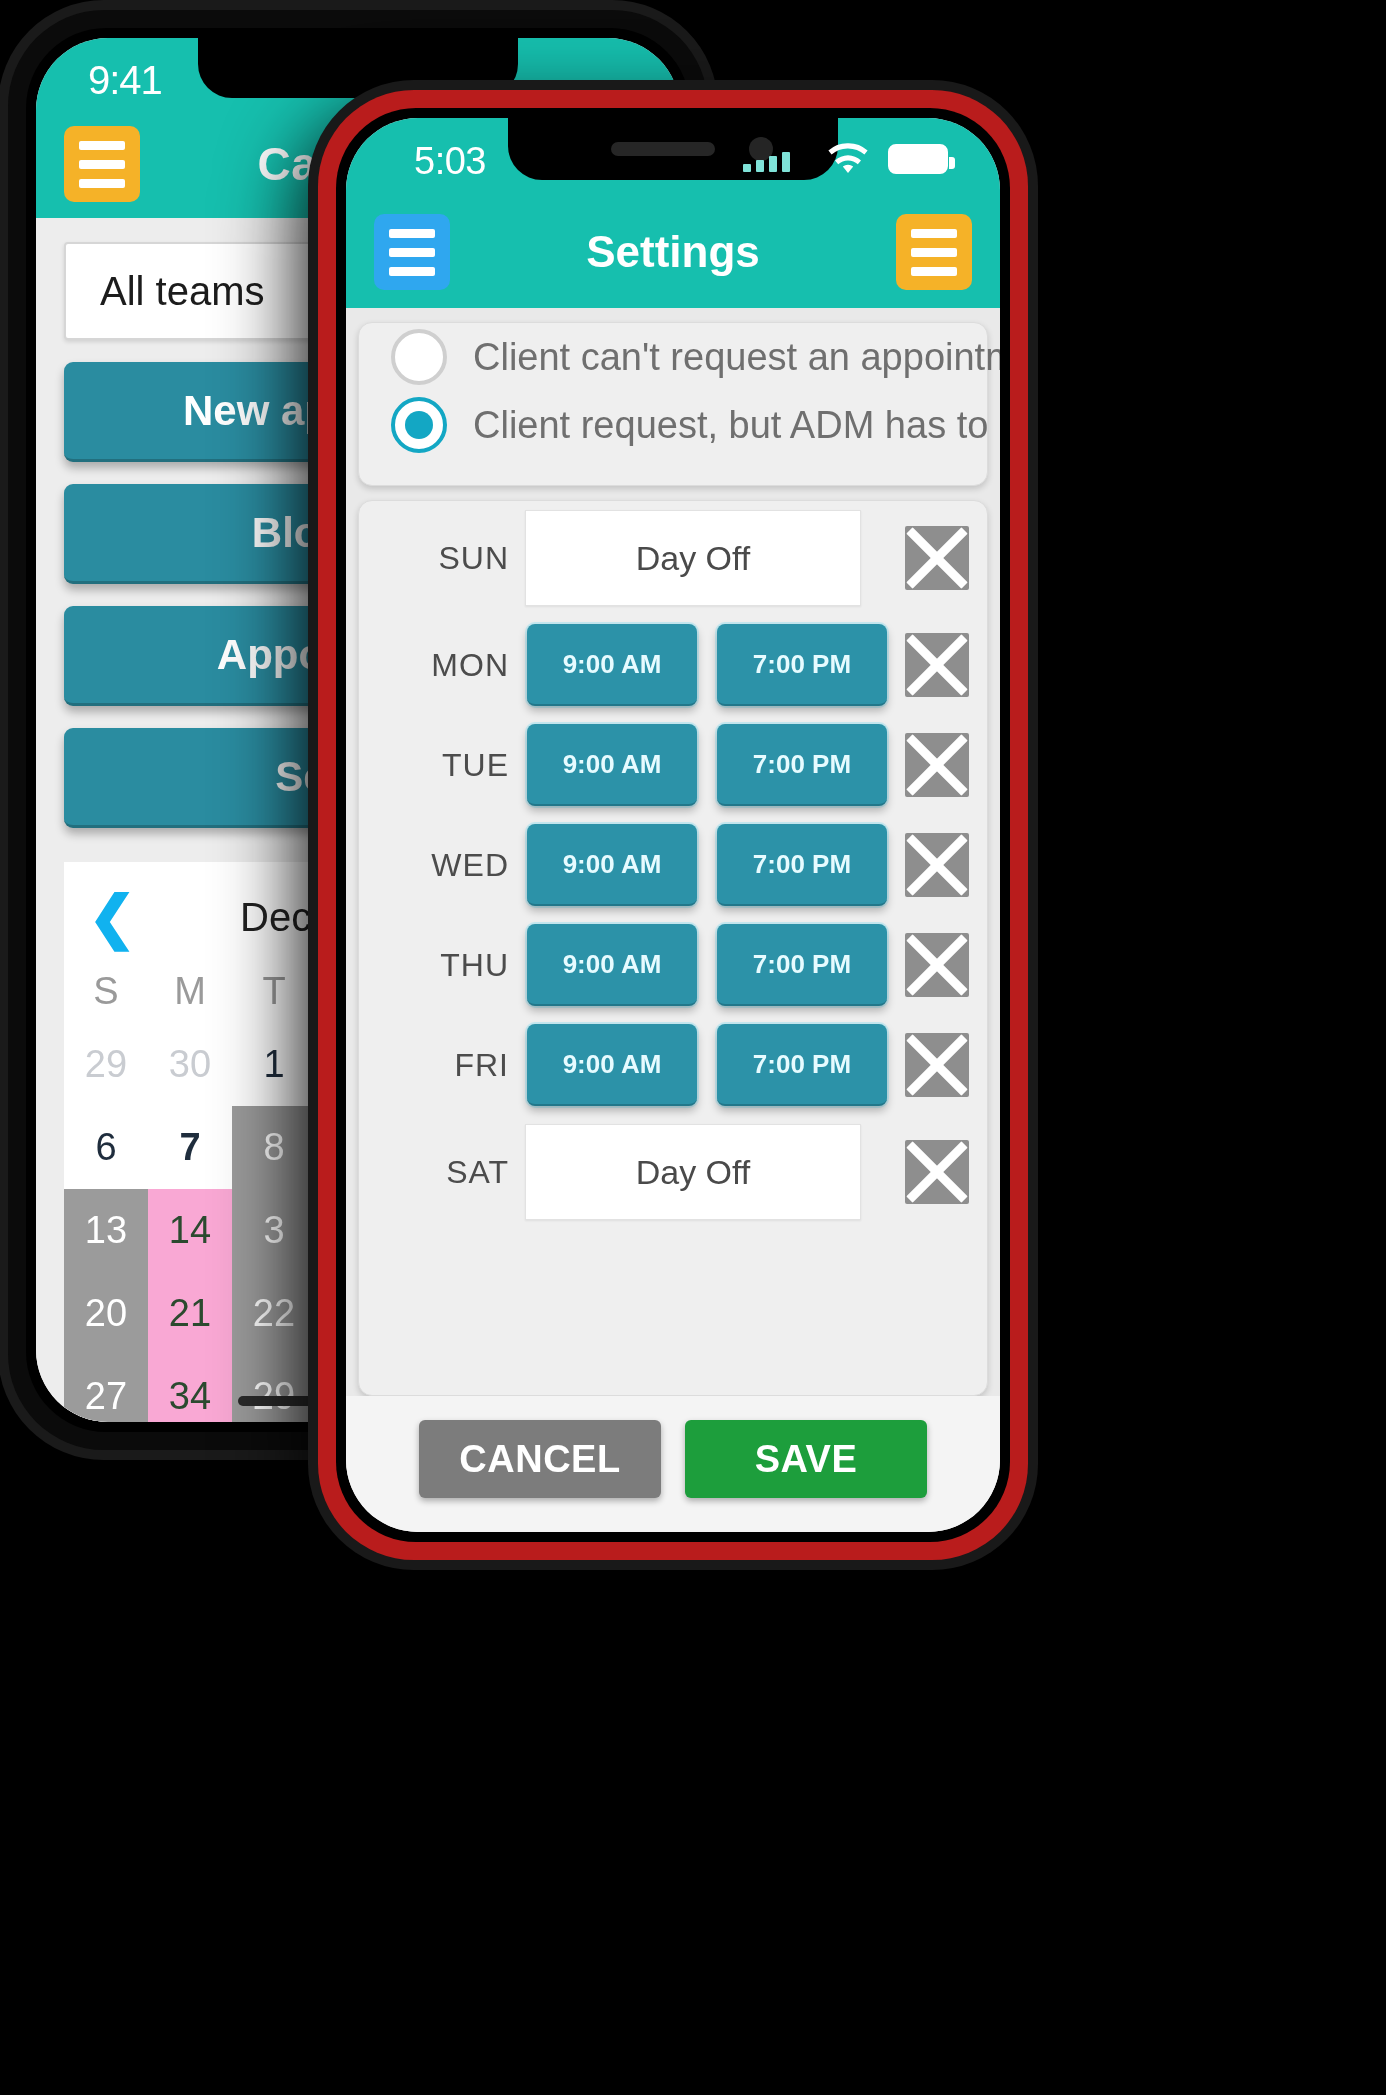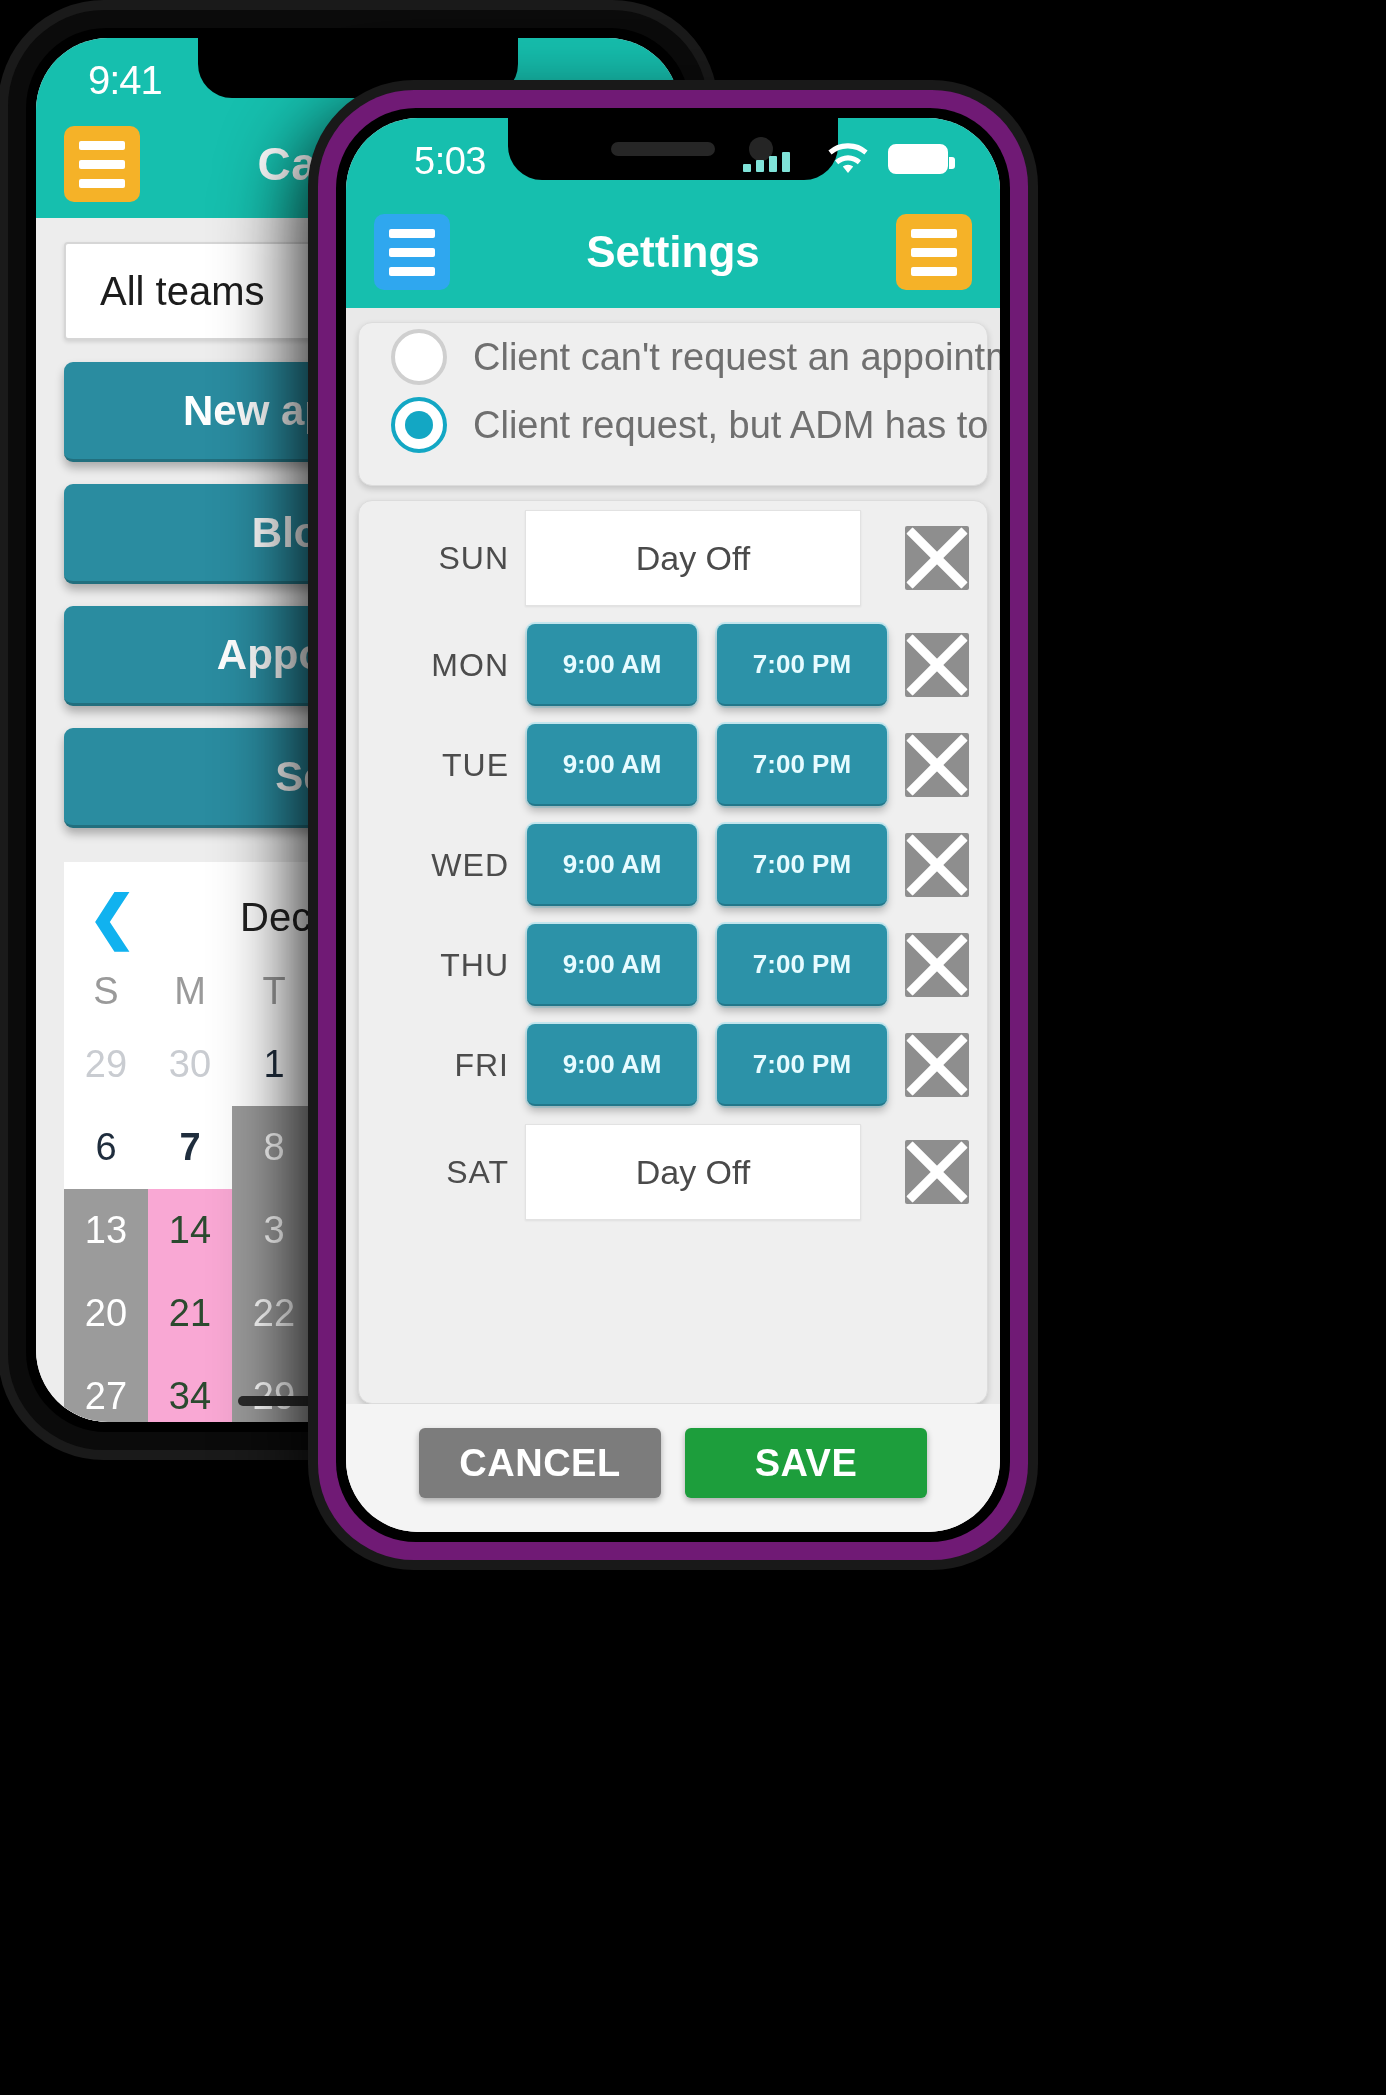--- a/index.html
+++ b/index.html
@@ -85,21 +85,21 @@
   .pb-day.gray  { background:#9b9b9b; color:#fff; }
   .pb-day.green { background:#f9a8d4; color:#2b4a2f; }
   .pb-homebar {
     position:absolute; bottom:16px; left:50%; transform:translateX(-50%);
     width:240px; height:10px; background:#2a2a2a; border-radius:6px;
   }
 
   
   .phone-front {
     position:absolute; left:318px; top:90px; width:710px; height:1470px;
-    background:#701a75; border-radius:96px;
+    background:#b91c1c; border-radius:96px;
     box-shadow:0 0 0 10px #191919, -18px 24px 80px rgba(0,0,0,.9);
     overflow:hidden;
   }
   .phone-front .bezel {
     position:absolute; left:18px; top:18px; right:18px; bottom:18px;
     border-radius:80px; background:#000; overflow:hidden;
   }
   .phone-front .screen {
     position:absolute; inset:10px; border-radius:72px; overflow:hidden;
     background:#efefef; display:flex; flex-direction:column;
@@ -206,21 +206,21 @@
   }
   .x-btn:before { transform:translate(-50%,-50%) rotate(45deg); }
   .x-btn:after  { transform:translate(-50%,-50%) rotate(-45deg); }
   .x-cell { width:64px; height:64px; overflow:hidden; position:relative; flex:none; margin-right:18px; }
 
   .pf-footer {
     flex:none; background:#f4f4f4; padding:24px 0 34px 0;
     display:flex; justify-content:center; gap:24px;
   }
   .foot-btn {
-    width:242px; height:70px; border-radius:6px; color:#fff;
+    width:242px; height:78px; border-radius:6px; color:#fff;
     font-size:38px; font-weight:bold; letter-spacing:.5px;
     display:flex; align-items:center; justify-content:center;
     box-shadow:0 3px 6px rgba(0,0,0,.3);
   }
   .btn-cancel { background:#7c7c7c; }
   .btn-save   { background:#1d9e3c; }
 </style>
 </head>
 <body>
 

